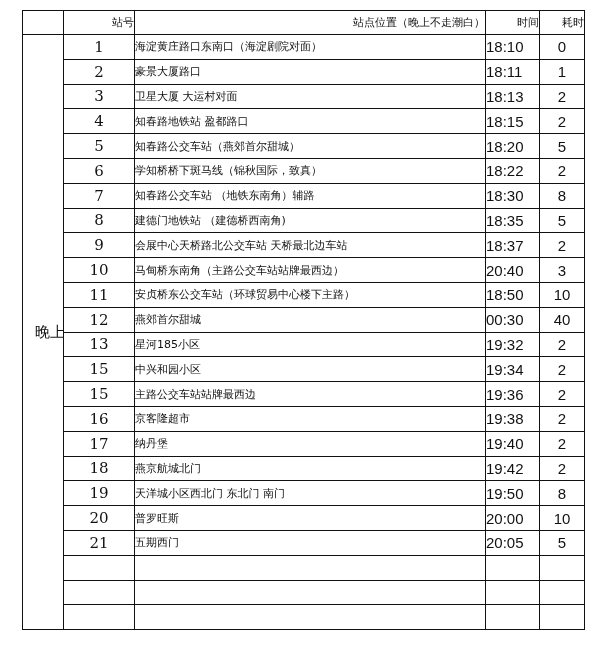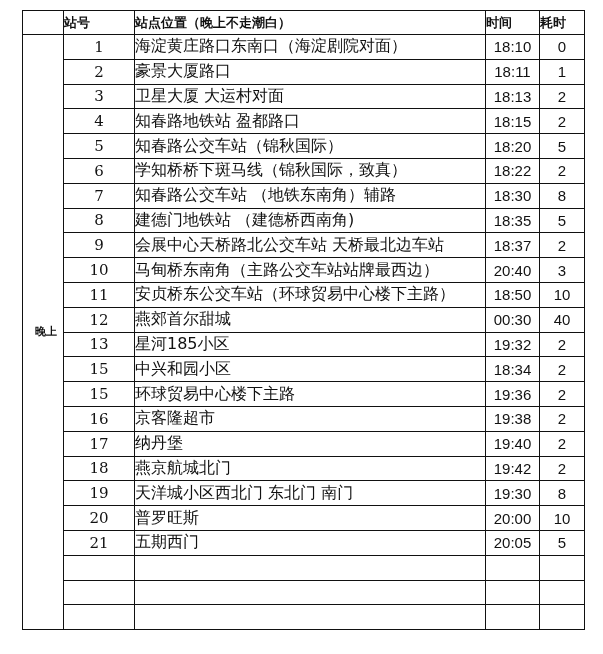--- a/index.html
+++ b/index.html
@@ -2,32 +2,32 @@
 <html><head>
 <meta charset="utf-8">
 <style>
   html, body { margin: 0; padding: 0; background: #ffffff; }
   body { width: 603px; height: 654px; position: relative; overflow: hidden;
          font-family: "DejaVu Sans", "Liberation Sans", sans-serif; color: #111; }
   table.sched { position: absolute; left: 22px; top: 10px; border-collapse: collapse;
                 table-layout: fixed; width: 562px; }
   table.sched td, table.sched th { border: 1.5px solid #111; padding: 0; height: 24.8px;
                 box-sizing: border-box; overflow: hidden; white-space: nowrap; }
-  table.sched th { font-weight: bold; font-size: 13px; text-align: left; height: 24px; }
+  table.sched th { font-weight: normal; font-size: 11px; text-align: right; height: 24px; }
   col.c-period { width: 41px; }
   col.c-no { width: 71px; }
   col.c-loc { width: 351px; }
   col.c-time { width: 54px; }
   col.c-dur { width: 45px; }
-  td.period { text-align: center; vertical-align: middle; font-weight: bold; font-size: 11px;
+  td.period { text-align: center; vertical-align: middle; font-weight: normal; font-size: 15px;
               line-height: 24px; white-space: normal; margin-top: 22px; }
   td.period span { display: inline-block; width: 16px; word-break: break-all; }
   td.no { text-align: center; font-family: "DejaVu Serif", "Liberation Serif", serif; font-size: 15px; }
-  td.loc { text-align: left; padding-left: 3px; font-size: 16px; }
-  td.time { text-align: center; font-family: "Liberation Sans", sans-serif; font-size: 15px; }
+  td.loc { text-align: left; padding-left: 3px; font-size: 11px; }
+  td.time { text-align: left; font-family: "Liberation Sans", sans-serif; font-size: 15px; }
   td.dur { text-align: center; font-family: "Liberation Sans", sans-serif; font-size: 15px; }
 </style>
 </head>
 <body>
 
 <table class="sched">
   <colgroup>
     <col class="c-period">
       <col class="c-no">
       <col class="c-loc">
@@ -64,21 +64,21 @@
         <td class="dur">2</td>
       </tr>
       <tr>
         <td class="no">4</td>
         <td class="loc">知春路地铁站 盈都路口</td>
         <td class="time">18:15</td>
         <td class="dur">2</td>
       </tr>
       <tr>
         <td class="no">5</td>
-        <td class="loc">知春路公交车站（锦秋国际）</td>
+        <td class="loc">知春路公交车站（燕郊首尔甜城）</td>
         <td class="time">18:20</td>
         <td class="dur">5</td>
       </tr>
       <tr>
         <td class="no">6</td>
         <td class="loc">学知桥桥下斑马线（锦秋国际，致真）</td>
         <td class="time">18:22</td>
         <td class="dur">2</td>
       </tr>
       <tr>
@@ -119,26 +119,26 @@
       </tr>
       <tr>
         <td class="no">13</td>
         <td class="loc">星河185小区</td>
         <td class="time">19:32</td>
         <td class="dur">2</td>
       </tr>
       <tr>
         <td class="no">15</td>
         <td class="loc">中兴和园小区</td>
-        <td class="time">18:34</td>
+        <td class="time">19:34</td>
         <td class="dur">2</td>
       </tr>
       <tr>
         <td class="no">15</td>
-        <td class="loc">环球贸易中心楼下主路</td>
+        <td class="loc">主路公交车站站牌最西边</td>
         <td class="time">19:36</td>
         <td class="dur">2</td>
       </tr>
       <tr>
         <td class="no">16</td>
         <td class="loc">京客隆超市</td>
         <td class="time">19:38</td>
         <td class="dur">2</td>
       </tr>
       <tr>
@@ -149,21 +149,21 @@
       </tr>
       <tr>
         <td class="no">18</td>
         <td class="loc">燕京航城北门</td>
         <td class="time">19:42</td>
         <td class="dur">2</td>
       </tr>
       <tr>
         <td class="no">19</td>
         <td class="loc">天洋城小区西北门 东北门 南门</td>
-        <td class="time">19:30</td>
+        <td class="time">19:50</td>
         <td class="dur">8</td>
       </tr>
       <tr>
         <td class="no">20</td>
         <td class="loc">普罗旺斯</td>
         <td class="time">20:00</td>
         <td class="dur">10</td>
       </tr>
       <tr>
         <td class="no">21</td>

